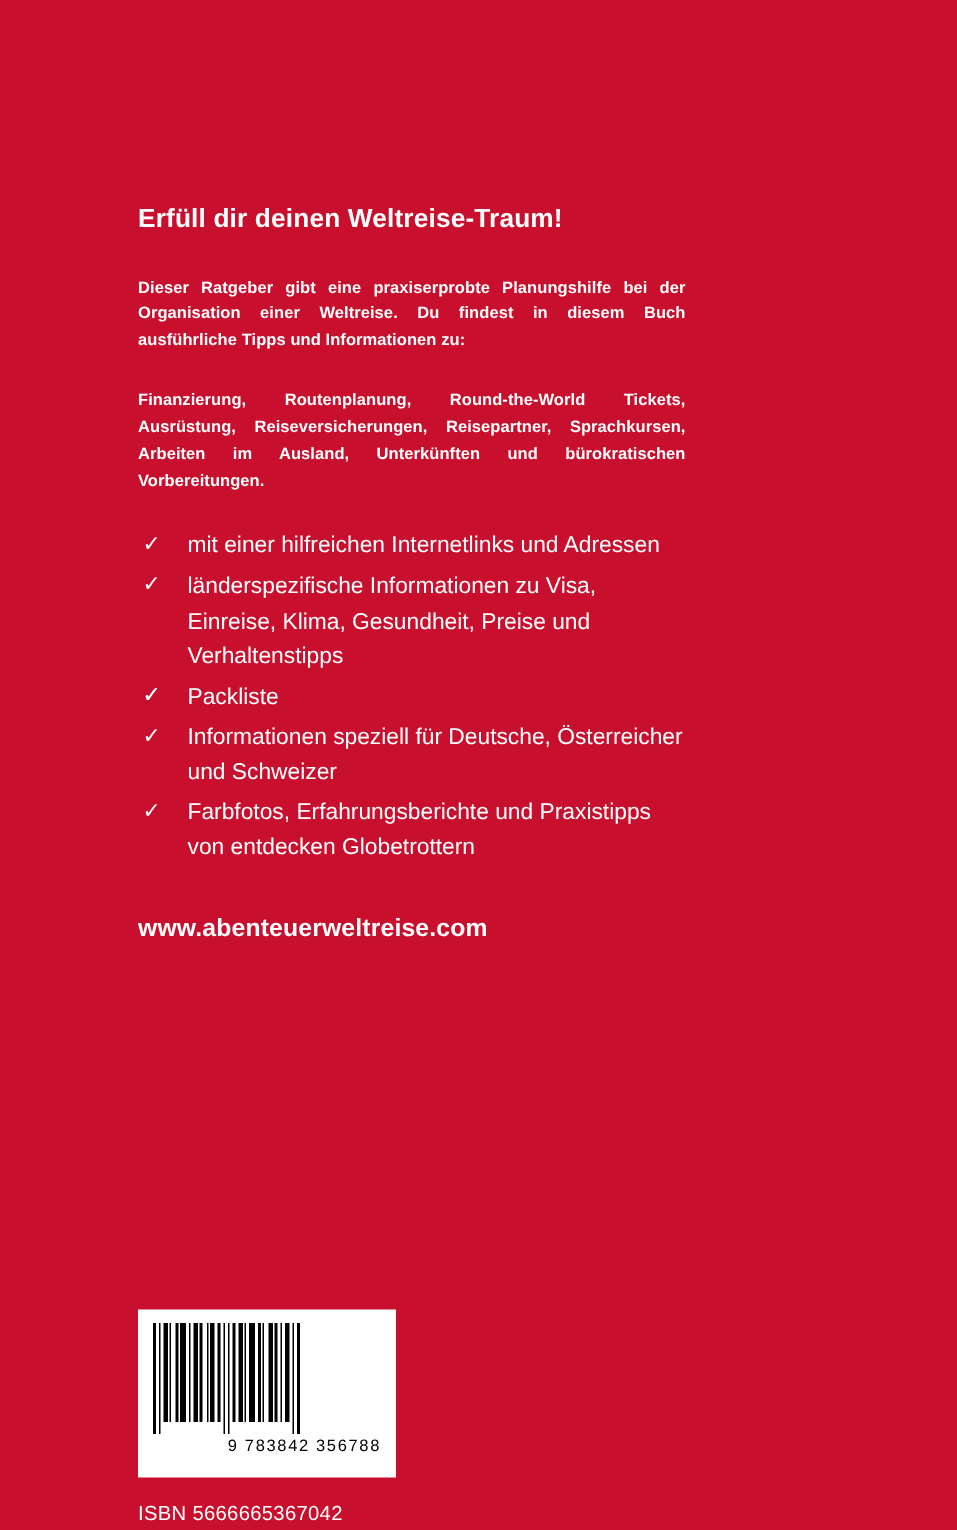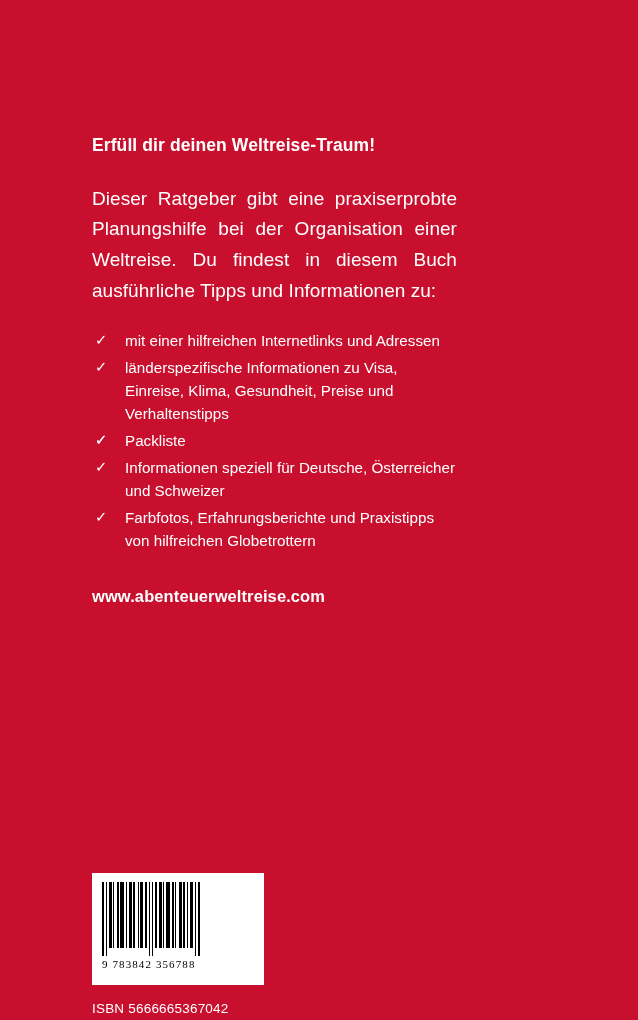--- a/index.html
+++ b/index.html
@@ -23,25 +23,26 @@
     margin-top: 44px;
   }
   .headline {
     font-size: 17.5px;
     font-weight: bold;
     line-height: 1.35;
     margin: 0 0 26px 0;
     letter-spacing: 0.1px;
   }
   .para {
-    font-size: 19px;
+    font-size: 11px;
     line-height: 1.62;
     margin: 0 0 22px 0;
     text-align: justify;
     letter-spacing: 0.05px;
+    font-weight: bold;
   }
   .para.last {
     margin-bottom: 34px;
   }
   .bullets {
     list-style: none;
     margin: 0 0 34px 0;
     padding: 0;
   }
   .bullets li {
@@ -91,41 +92,42 @@
     height: 100%;
   }
   .bars span.short {
     height: 66px;
   }
   .bars span.w {
     background: transparent;
   }
   .barcode-num {
     color: #000000;
-    font-family: Liberation Serif, serif;
+    font-family: Liberation Sans, sans-serif;
     font-size: 11px;
     letter-spacing: 1.1px;
-    text-align: left;
+    text-align: right;
     margin-top: 2px;
   }
   .isbn {
     font-size: 13.5px;
     margin-top: 16px;
     color: #ffffff;
     letter-spacing: 0.2px;
   }
 </style>
 </head>
 <body>
 
 <div class="page">
 
   <h1 class="headline">Erfüll dir deinen Weltreise-Traum!</h1>
 
   <p class="para">Dieser Ratgeber gibt eine praxiserprobte Planungshilfe bei der Organisation einer Weltreise. Du findest in diesem Buch ausführliche Tipps und Informationen zu:</p>
+  <p class="para">Finanzierung, Routenplanung, Round-the-World Tickets, Ausrüstung, Reiseversicherungen, Reisepartner, Sprachkursen, Arbeiten im Ausland, Unterkünften und bürokratischen Vorbereitungen.</p>
 
   <ul class="bullets">
     <li>
       <span class="check">✓</span>
       <span>mit einer hilfreichen Internetlinks und Adressen</span>
     </li>
     <li>
       <span class="check">✓</span>
       <span>länderspezifische Informationen zu Visa, Einreise, Klima, Gesundheit, Preise und Verhaltenstipps</span>
     </li>
@@ -135,21 +137,21 @@
     <li>
       <span class="check">✓</span>
       <span>Packliste</span>
     </li>
     <li>
       <span class="check">✓</span>
       <span>Informationen speziell für Deutsche, Österreicher und Schweizer</span>
     </li>
     <li>
       <span class="check">✓</span>
-      <span>Farbfotos, Erfahrungsberichte und Praxistipps von hilfreichen Globetrottern</span>
+      <span>Farbfotos, Erfahrungsberichte und Praxistipps von entdecken Globetrottern</span>
     </li>
   </ul>
 
   <p class="url">www.abenteuerweltreise.com</p>
 
   <div class="barcode-area">
     <div class="barcode-box">
       <div class="bars">
         <span style="width:2px"></span>
           <span class="w" style="width:2px"></span>

